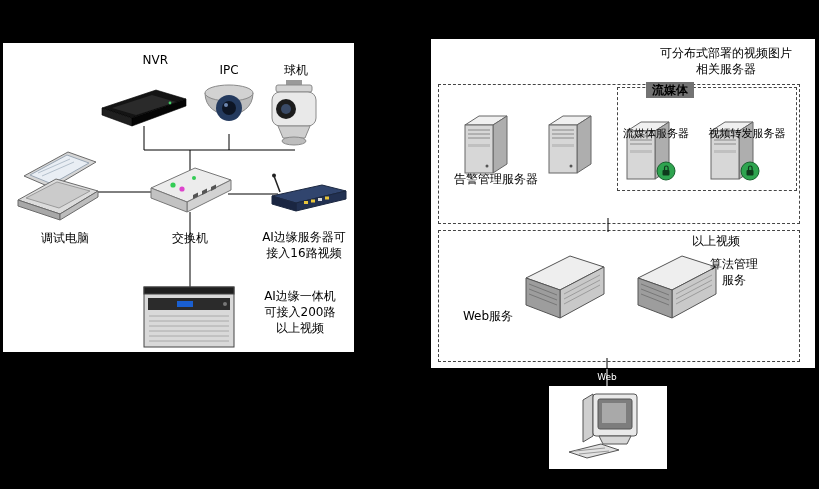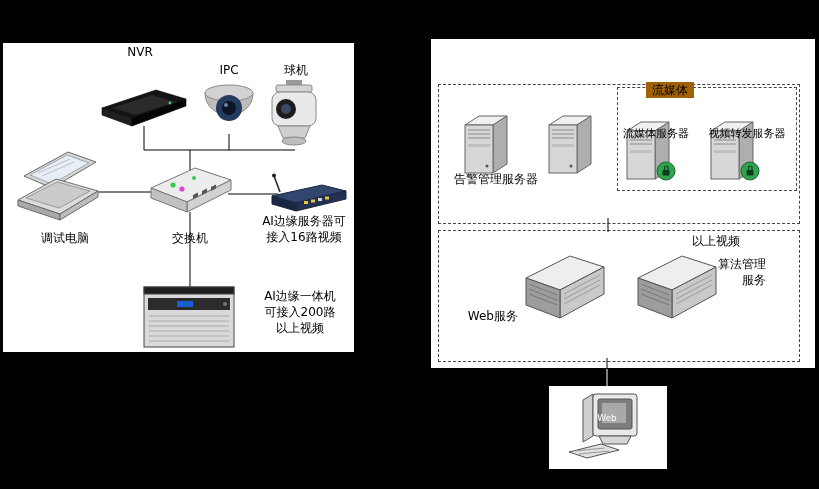--- a/index.html
+++ b/index.html
@@ -7,22 +7,22 @@
           font-family:"DejaVu Sans","Liberation Sans",sans-serif;color:#000;}
   .panel{position:absolute;background:#fff;border:1px solid #000;box-sizing:border-box;z-index:0;}
   .dashedbox{position:absolute;border:1px dashed #444;box-sizing:border-box;z-index:1;background:transparent;}
   #wires{position:absolute;left:0;top:0;z-index:2;pointer-events:none;}
   .icon{position:absolute;z-index:3;line-height:0;}
   .lbl{position:absolute;z-index:4;font-size:12px;line-height:1.35;text-align:center;
        white-space:pre-line;color:#000;}
   .lbl.small{font-size:11px;margin-top:26px;}
   .lbl.tiny{font-size:9px;}
   .lbl.white{color:#fff;}
-  .lbl.bgwhite{background:#a16207;}
-  .lbl.leftalign{text-align:right;}
+  .lbl.bgwhite{background:#737373;font-weight:bold;}
+  .lbl.leftalign{text-align:center;}
 </style>
 </head>
 <body>
 
 <div id="canvas">
 
   <div class="panel" style="left:2px;top:42px;width:353px;height:311px;"></div>
   <div class="panel" style="left:430px;top:38px;width:386px;height:331px;"></div>
   <div class="panel" style="left:548px;top:385px;width:120px;height:85px;"></div>
 
@@ -238,34 +238,36 @@
       <rect x="26" y="6" width="44" height="42" rx="3" fill="#e9e9e9" stroke="#555"></rect>
       <rect x="31" y="11" width="34" height="30" rx="2" fill="#7d7d7d" stroke="#555"></rect>
       <rect x="35" y="15" width="24" height="20" fill="#a9a9a9"></rect>
       <polygon points="32,48 64,48 60,56 36,56" fill="#d6d6d6" stroke="#555"></polygon>
       <polygon points="2,64 34,56 52,62 20,70" fill="#e2e2e2" stroke="#555"></polygon>
       <line x1="8" y1="63" x2="38" y2="60" stroke="#999"></line>
       <line x1="12" y1="66" x2="42" y2="63" stroke="#999"></line>
     </svg>
   </div>
 
-  <div class="lbl" style="left:112px;top:44px;width:56px;">NVR</div>
+  <div class="lbl" style="left:112px;top:52px;width:56px;text-align:right;">NVR</div>
   <div class="lbl" style="left:206px;top:62px;width:46px;">IPC</div>
   <div class="lbl" style="left:272px;top:62px;width:48px;">球机</div>
   <div class="lbl" style="left:30px;top:230px;width:70px;">调试电脑</div>
   <div class="lbl" style="left:162px;top:230px;width:56px;text-align:center;">交换机</div>
-  <div class="lbl" style="left:252px;top:213px;width:104px;">AI边缘服务器可
+  <div class="lbl" style="left:252px;top:229px;width:104px;">AI边缘服务器可
 接入16路视频</div>
   <div class="lbl" style="left:248px;top:288px;width:104px;">AI边缘一体机
 可接入200路
 以上视频</div>
 
+  <div class="lbl" style="left:640px;top:45px;width:172px;">可分布式部署的视频图片
+相关服务器</div>
   <div class="lbl" style="left:444px;top:171px;width:104px;text-align:center;">告警管理服务器</div>
   <div class="lbl bgwhite" style="left:646px;top:82px;width:48px;">流媒体</div>
   <div class="lbl small" style="left:616px;top:101px;width:80px;">流媒体服务器</div>
   <div class="lbl small" style="left:698px;top:101px;width:98px;text-align:center;">视频转发服务器</div>
   <div class="lbl" style="left:686px;top:233px;width:60px;">以上视频</div>
   <div class="lbl leftalign" style="left:458px;top:308px;width:60px;">Web服务</div>
   <div class="lbl leftalign" style="left:702px;top:256px;width:64px;">算法管理
 服务</div>
-  <div class="lbl tiny white" style="left:590px;top:371px;width:34px;margin-top:41px;">Web</div>
+  <div class="lbl tiny white" style="left:590px;top:371px;width:34px;">Web</div>
 
 </div>
 
 </body></html>

